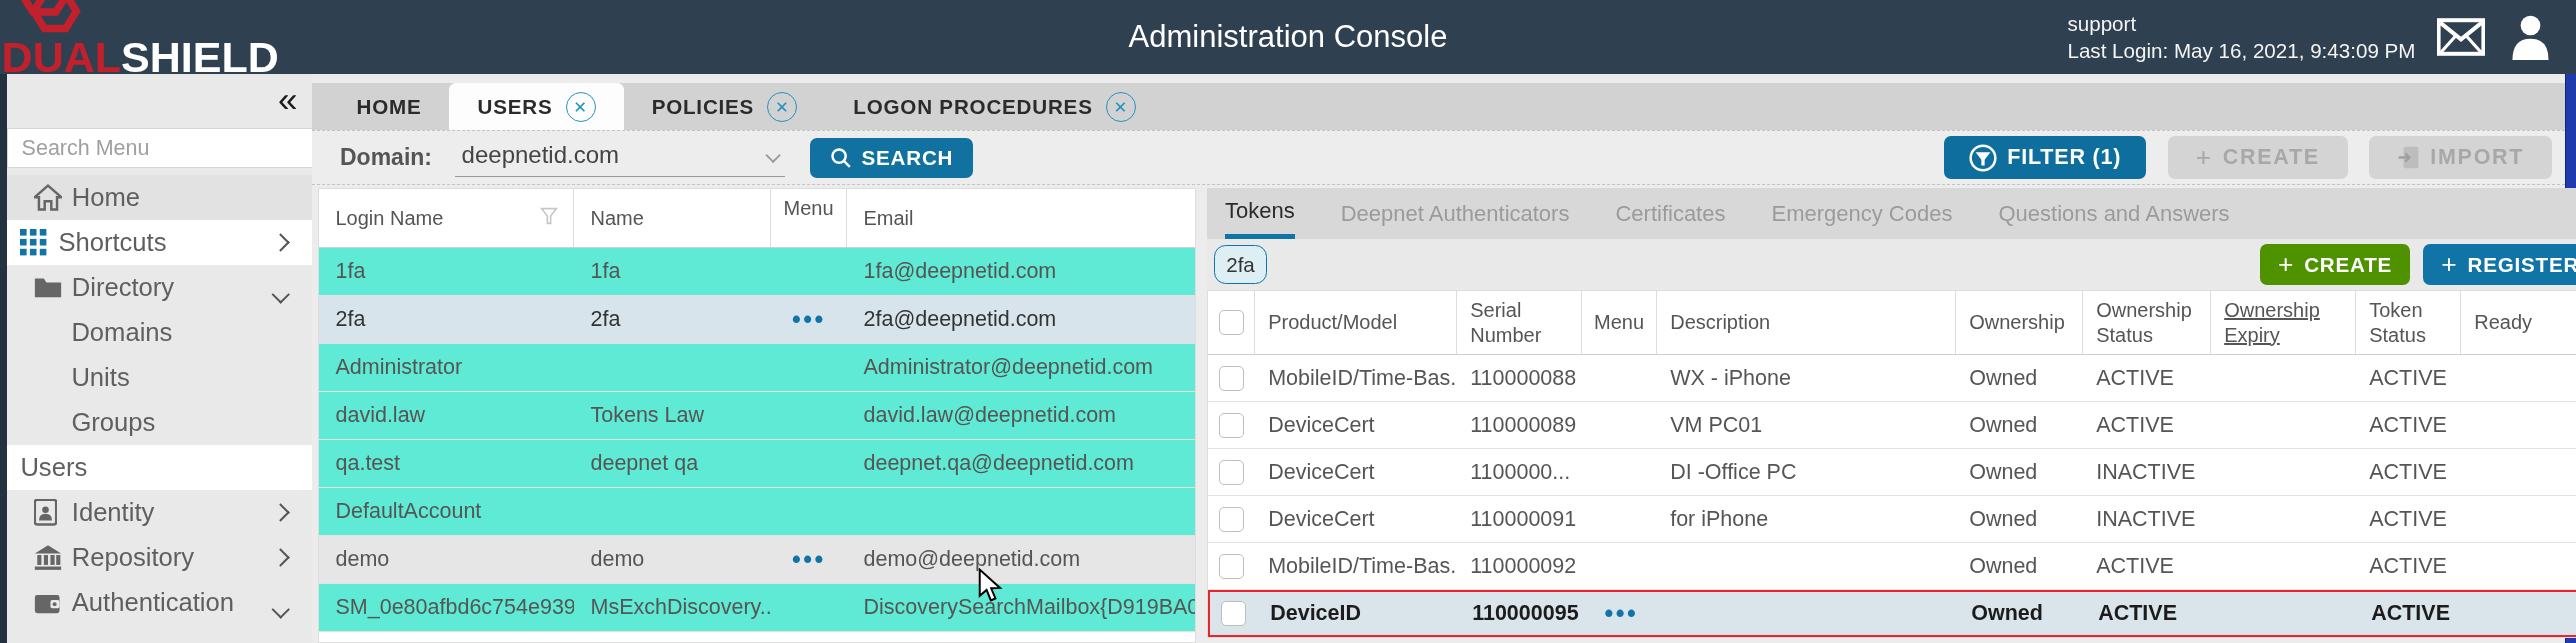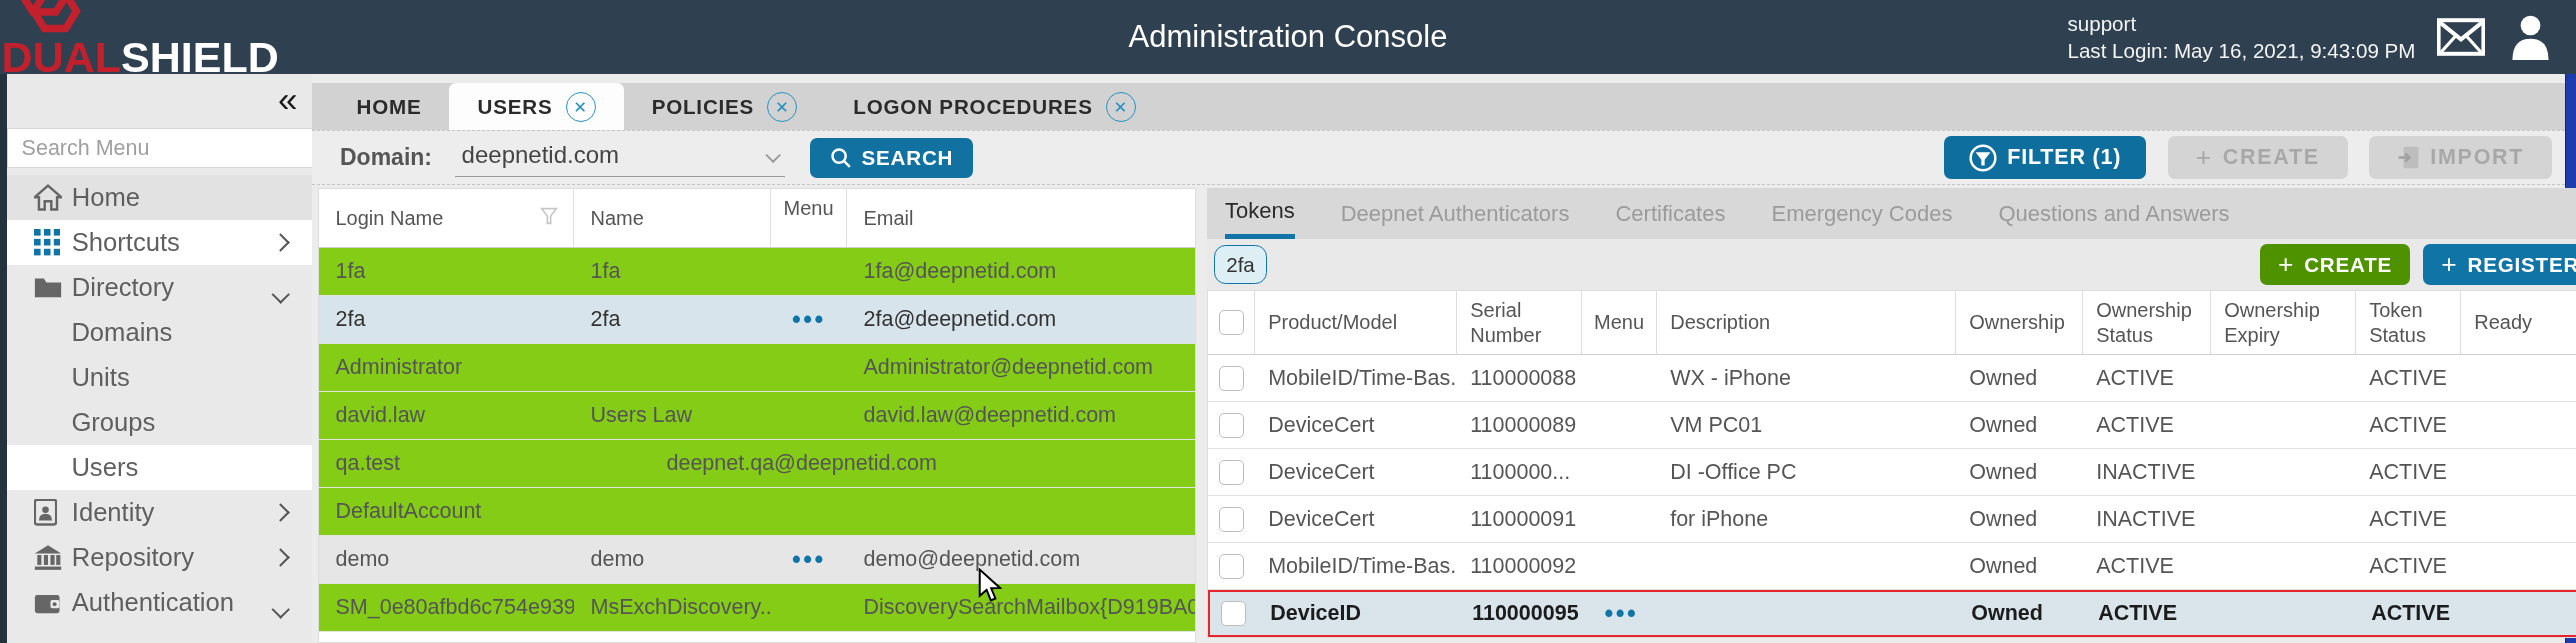--- a/index.html
+++ b/index.html
@@ -31,21 +31,21 @@
   .search-row { position:absolute; top:54px; left:0; width:305px; height:40px; display:flex; }
   .search-input { flex:1; border:0.8px solid #d6d6d6; background:#fff; font-size:21.5px; color:#666; padding:0 13.2px; outline:none; font-family:"Liberation Sans",sans-serif; }
   .search-input::placeholder { color:#9f9f9f; }
   .search-clear { width:54px; background:#1172a2; color:#fff; border:none; font-size:21.5px; cursor:pointer; }
   .menu { position:absolute; top:101px; left:0; right:0; }
   .mitem { height:45px; display:flex; align-items:center; padding-left:26.4px; position:relative; color:#5f5f5f; font-size:25.6px; cursor:pointer; }
   .mitem .micon { width:38px; display:flex; align-items:center; }
   .mitem .mlabel { margin-left:0px; }
   .mitem.child { padding-left:64px; }
   .mitem.shade { background:#e2e2e2; }
-  .mitem.white { background:#ffffff; }
+  .mitem.white { background:#ffffff;padding-left:13px; }
   .chev { position:absolute; right:25px; width:13.2px; height:13.2px; border-top:2.5px solid #555; border-right:2.5px solid #555; }
   .chev.r { transform:rotate(45deg); }
   .chev.d { transform:rotate(135deg); top:23px; }
 
   
   .tabbar { position:absolute; left:312px; top:83px; right:10.7px; height:48px; background:#d2d2d2; display:flex; align-items:stretch; padding-left:16.5px; }
   .tab { display:flex; align-items:center; gap:13.2px; padding:0 28px; font-size:20.6px; font-weight:bold; letter-spacing:0.8px; color:#2b2b2b; cursor:pointer; }
   .tab.active { background:#fdfdfd; border-radius:6.6px 6.6px 0 0; }
   .tab-x { width:30px; height:30px; border:1.7px solid #2492c0; border-radius:50%; color:#2492c0; font-size:16.5px; display:flex; align-items:center; justify-content:center; font-weight:normal; }
 
@@ -60,21 +60,21 @@
   .btn-filter { background:#0e6f9e; color:#fff; font-size:21.5px; height:43px; padding:0 25px; letter-spacing:0.8px; }
   .btn-disabled { background:#d4d4d4; color:#a8a8a8; font-size:21.5px; height:43px; padding:0 28px; letter-spacing:1.7px; cursor:default; }
   .plus { font-size:26.4px; font-weight:normal; }
 
   
   .users-panel { position:absolute; left:318px; top:188px; width:878px; bottom:0; background:#fff; border:0.8px solid #ddd; overflow:hidden; }
   .uhead { display:flex; height:59px; border-bottom:1.7px solid #cfcfcf; color:#555; font-size:20px; }
   .uhead > div { display:flex; align-items:center; padding-left:16.5px; border-right:0.8px solid #ddd; }
   .uhead .h-menu { align-items:flex-start; padding-top:8.3px; }
   .uhead > div:last-child { border-right:none; }
-  .urow { display:flex; height:48px; border-bottom:0.8px solid #e2e2e2; font-size:21.5px; color:#555; cursor:pointer; background:#84cc16; }
+  .urow { display:flex; height:48px; border-bottom:0.8px solid #e2e2e2; font-size:21.5px; color:#555; cursor:pointer; background:#5eead4; }
   .urow > div { display:flex; align-items:center; padding-left:16.5px; overflow:hidden; white-space:nowrap; }
   .urow.sel { background:#d7e4ec; color:#333; }
   .urow.hov { background:#e6e6e6; }
   .c-login { width:255px;gap:48px; } .c-name { width:197px; } .c-menu { width:76px; justify-content:center; padding-left:0 !important; } .c-email { flex:1; }
   .dots { color:#1074a6; font-size:25px; font-weight:bold; letter-spacing:2.5px; line-height:8.3px; }
   .funnel { margin-left:auto; margin-right:15px; opacity:.55; }
 
   
   .tokens-panel { position:absolute; left:1207px; top:188px; width:1567px; bottom:0; }
   .dtabs { height:51px; background:#d8d8d8; display:flex; align-items:center; padding-left:18px; position:relative; }
@@ -90,21 +90,21 @@
   .btn-gray { background:#d2d2d2; color:#ababab; font-size:20.6px; height:41px; padding:0 18px; letter-spacing:0.8px; cursor:default; }
   .ttable { background:#fff; border:0.8px solid #ddd; }
   .thead { display:flex; height:64px; border-bottom:1.7px solid #cfcfcf; color:#555; font-size:20px; line-height:25px; }
   .thead > div { display:flex; align-items:center; padding-left:13.2px; border-right:0.8px solid #ddd; }
   .thead > div:last-child { border-right:none; }
   .trow { display:flex; height:47px; border-bottom:0.8px solid #e2e2e2; font-size:21.5px; color:#555; background:#fff; cursor:pointer; }
   .trow > div { display:flex; align-items:center; padding-left:13.2px; overflow:hidden; white-space:nowrap; }
   .trow.sel { background:#d9e4eb; color:#1c1c1c; border:2.5px solid #e8242c; font-weight:bold; }
   .tc-cb { width:47px; justify-content:center; padding-left:0 !important; }
   .tc-product { width:202px; } .tc-serial { width:125px; } .tc-menu { width:75px; justify-content:center; padding-left:0 !important; }
-  .tc-desc { width:299px; } .tc-own { width:127px; } .tc-ostat { width:128px; } .tc-oexp { width:145px; }
+  .tc-desc { width:299px; } .tc-own { width:127px; } .tc-ostat { width:128px; } .tc-oexp { width:145px;text-decoration:underline; }
   .tc-tstat { width:105px; } .tc-ready { flex:1; }
   .cb { width:25px; height:25px; border:1.7px solid #bdbdbd; border-radius:5px; background:#fff; cursor:pointer; }
 
   .cursor { position:absolute; left:978px; top:568px; z-index:50; }
 </style>
 </head>
 <body>
 
 <div id="app">
 
@@ -320,26 +320,27 @@
       <div class="c-email">2fa@deepnetid.com</div>
     </div>
     <div class="urow">
       <div class="c-login">Administrator</div>
       <div class="c-name"></div>
       <div class="c-menu"></div>
       <div class="c-email">Administrator@deepnetid.com</div>
     </div>
     <div class="urow">
       <div class="c-login">david.law</div>
-      <div class="c-name">Users Law</div>
+      <div class="c-name">Tokens Law</div>
       <div class="c-menu"></div>
       <div class="c-email">david.law@deepnetid.com</div>
     </div>
     <div class="urow">
       <div class="c-login">qa.test</div>
+      <div class="c-name">deepnet qa</div>
       <div class="c-menu"></div>
       <div class="c-email">deepnet.qa@deepnetid.com</div>
     </div>
     <div class="urow">
       <div class="c-login">DefaultAccount</div>
       <div class="c-name"></div>
       <div class="c-menu"></div>
       <div class="c-email"></div>
     </div>
     <div class="urow hov">

